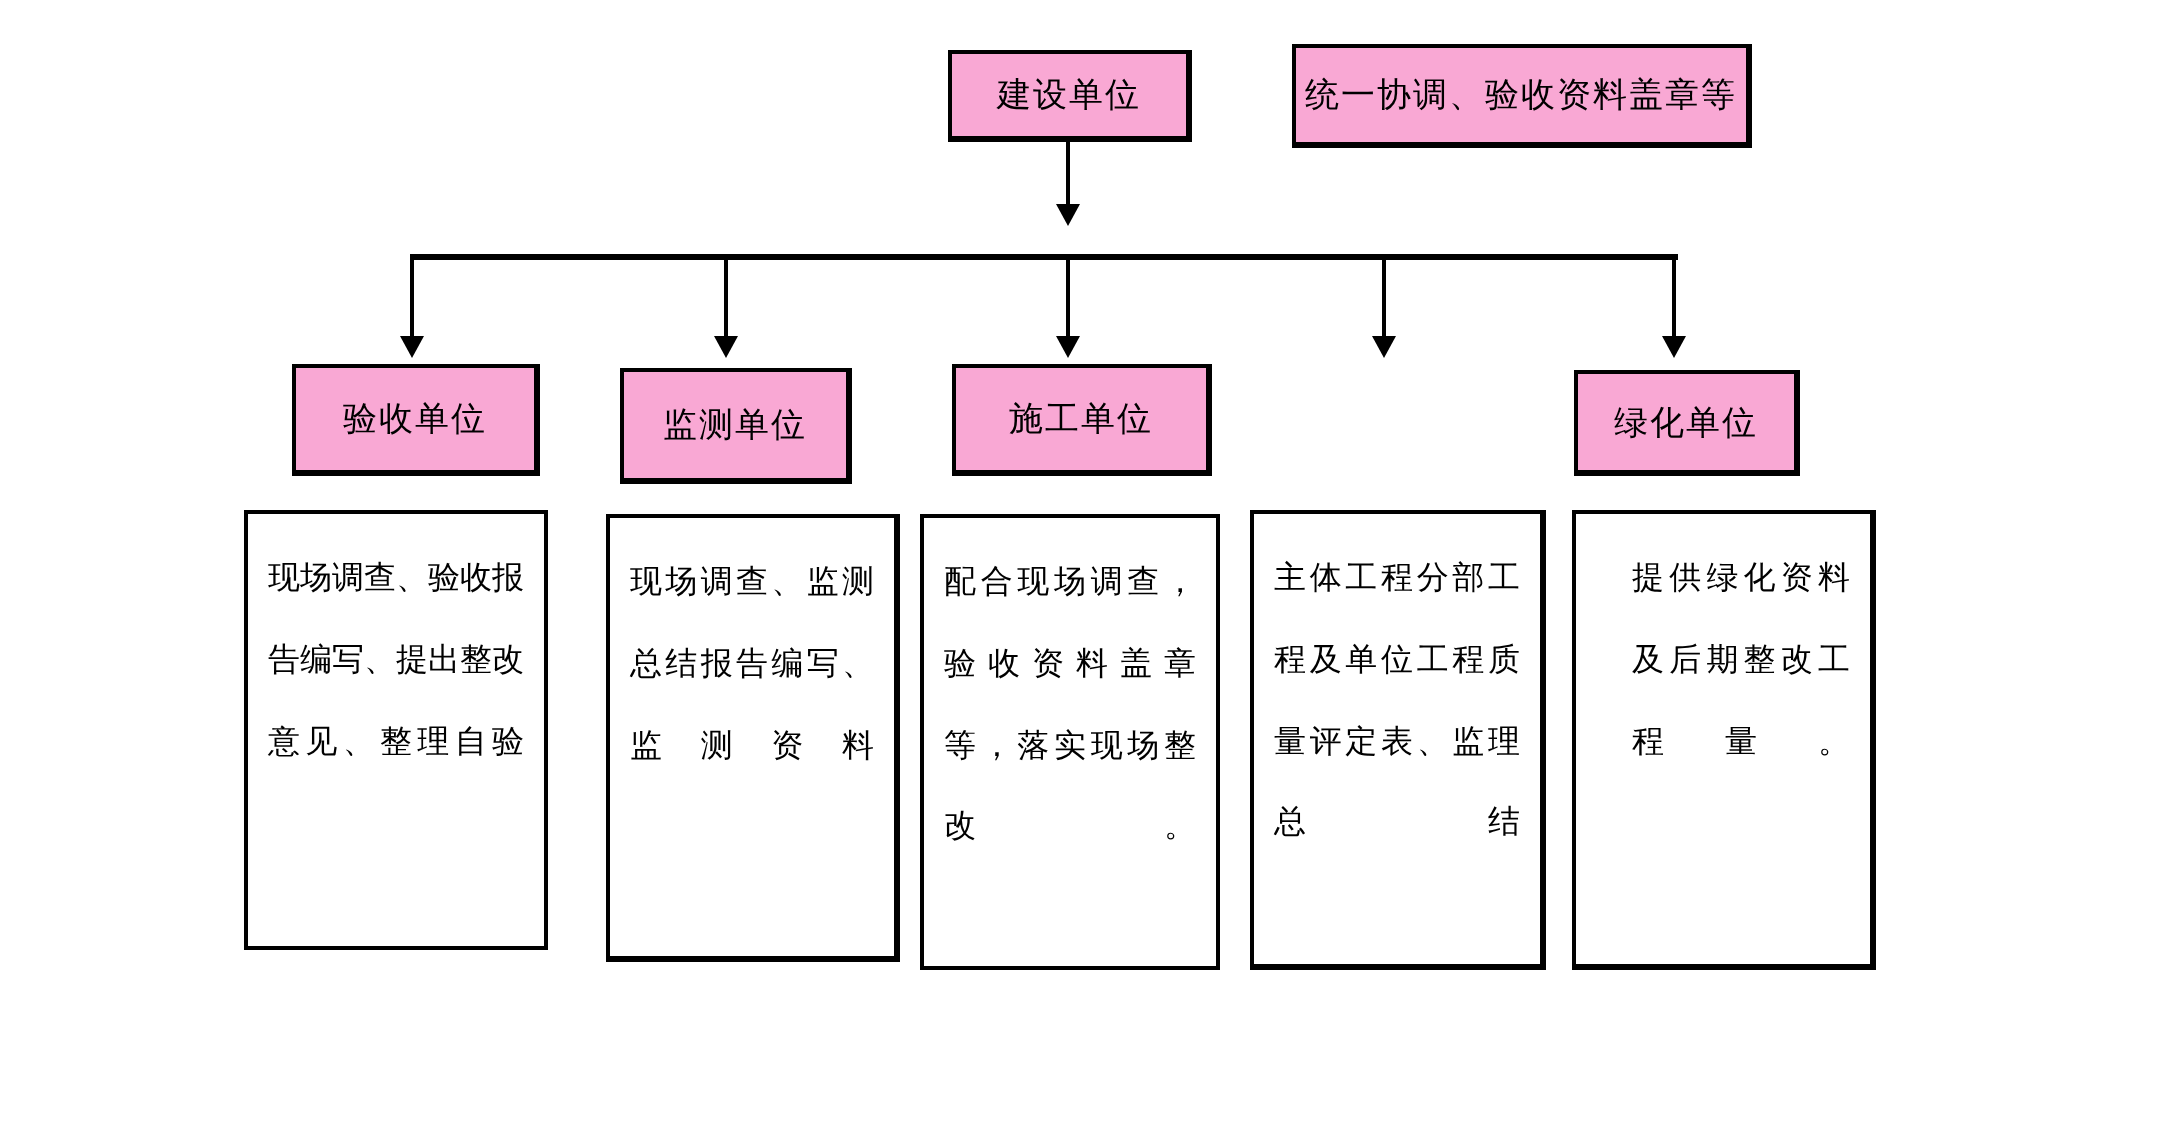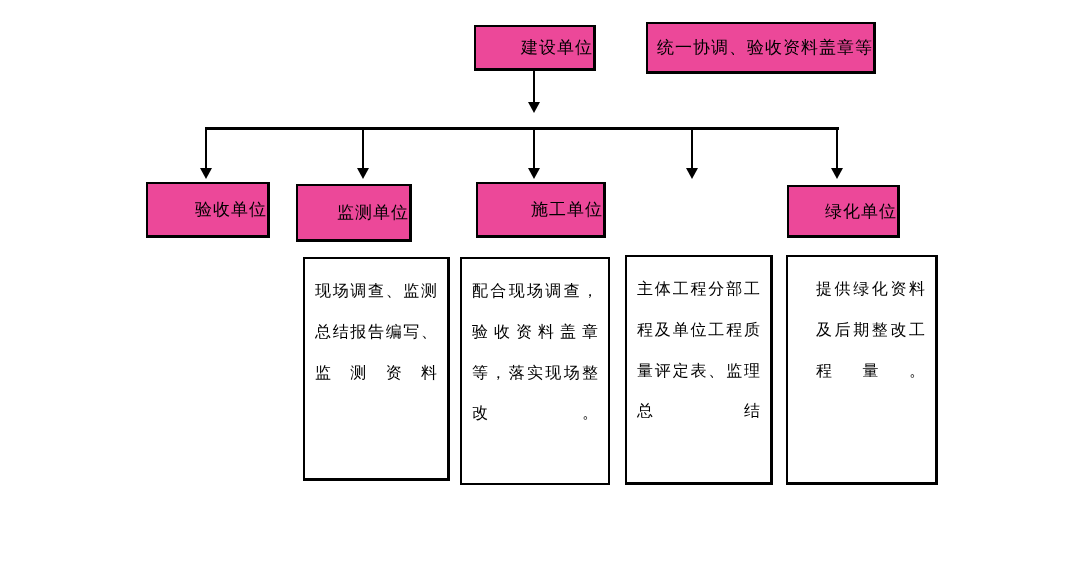--- a/index.html
+++ b/index.html
@@ -13,25 +13,25 @@
   #canvas {
     position: relative;
     width: 1079px;
     height: 565px;
     background: #ffffff;
     overflow: hidden;
   }
   .box {
     position: absolute;
     box-sizing: border-box;
-    background: #ec4899;
+    background: #f9a8d4;
     border: 2px solid #000000;
     display: flex;
     align-items: center;
-    justify-content: flex-end;
+    justify-content: center;
     color: #000000;
   }
   
   .box.shadowed {
     border-right-width: 3px;
     border-bottom-width: 3px;
   }
   .box-label {
     font-size: 17px;
     letter-spacing: 1px;
@@ -107,33 +107,36 @@
   <div class="vline" style="left:691px; top:127px; height:46px;"></div>
   <div class="arrowhead" style="left:686px; top:168px;"></div>
 
   <div class="vline" style="left:836px; top:127px; height:46px;"></div>
   <div class="arrowhead" style="left:831px; top:168px;"></div>
 
   <div class="box shadowed" style="left:146px; top:182px; width:124px; height:56px;">
     <span class="box-label">验收单位</span>
   </div>
 
-  <div class="box shadowed" style="left:296px; top:184px; width:116px; height:58px;">
+  <div class="box shadowed" style="left:310px; top:184px; width:116px; height:58px;">
     <span class="box-label">监测单位</span>
   </div>
 
   <div class="box shadowed" style="left:476px; top:182px; width:130px; height:56px;">
     <span class="box-label">施工单位</span>
   </div>
 
 
   <div class="box shadowed" style="left:787px; top:185px; width:113px; height:53px;">
     <span class="box-label">绿化单位</span>
   </div>
 
+  <div class="desc" style="left:122px; top:255px; width:152px; height:220px;">
+    <div class="desc-text">现场调查、验收报告编写、提出整改意见、整理自验</div>
+  </div>
 
   <div class="desc shadowed" style="left:291px; top:257px; width:147px; height:224px;margin-left:12px;">
     <div class="desc-text">现场调查、监测总结报告编写、监测资料</div>
   </div>
 
   <div class="desc" style="left:460px; top:257px; width:150px; height:228px;">
     <div class="desc-text">配合现场调查，验收资料盖章等，落实现场整改。</div>
   </div>
 
   <div class="desc shadowed" style="left:625px; top:255px; width:148px; height:230px;">

